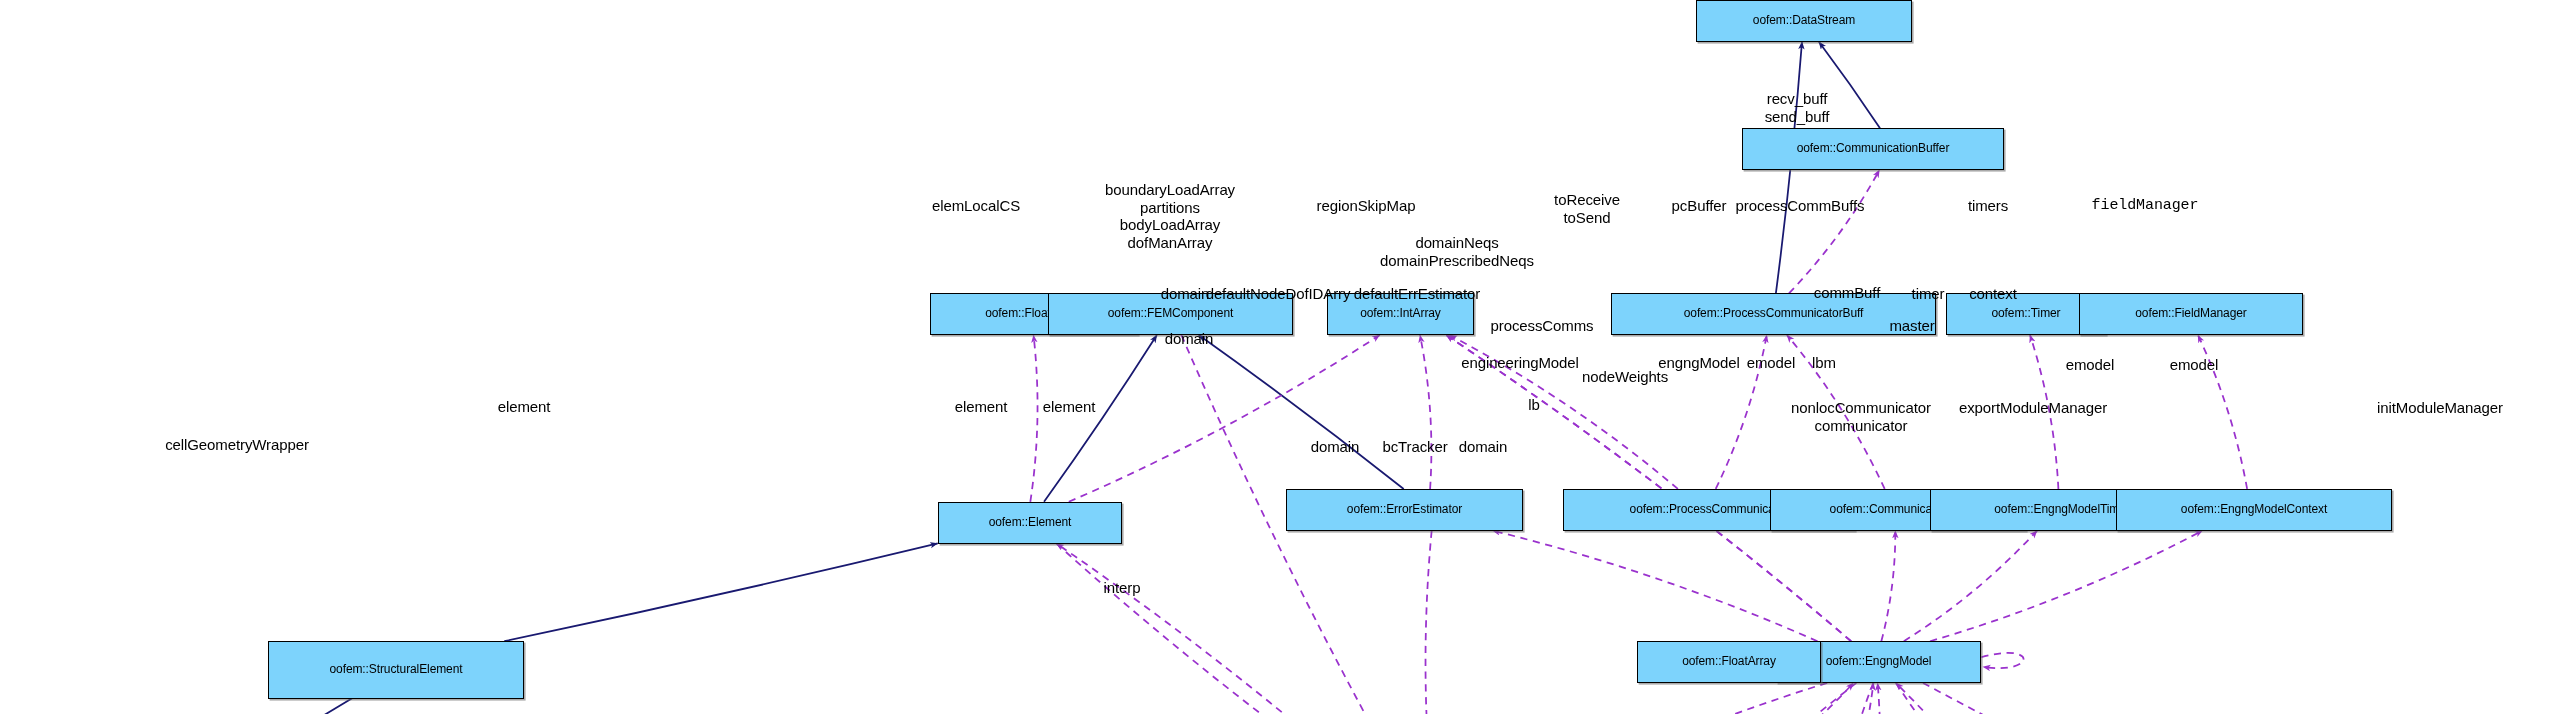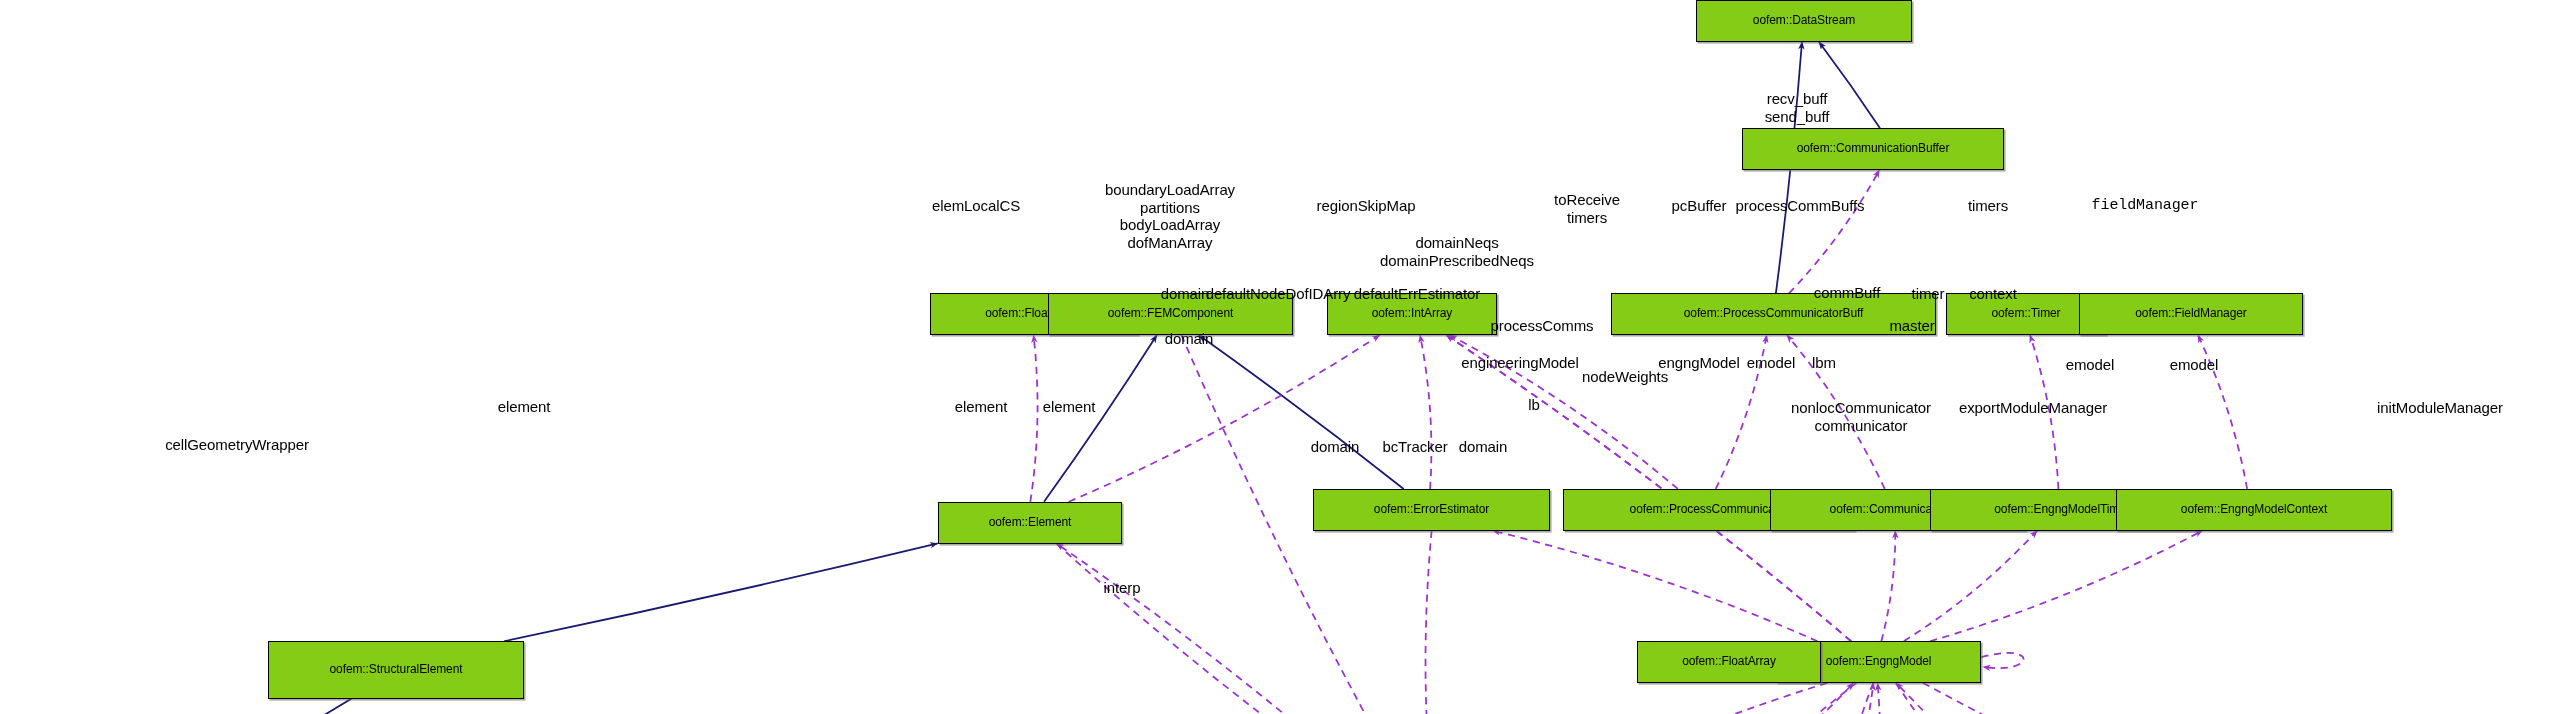--- a/index.html
+++ b/index.html
@@ -19,21 +19,21 @@
     position: absolute;
     left: 0; top: 0;
     width: 2576px;
     height: 715px;
     pointer-events: none;
   }
   .node {
     position: absolute;
     box-sizing: border-box;
     border: 0.8px solid #000000;
-    background: #84cc16;
+    background: #7dd3fc;
     color: #000000;
     font-size: 12px;
     line-height: 1.12;
     text-align: center;
     display: flex;
     align-items: center;
     justify-content: center;
     white-space: pre;
     box-shadow: 1.6px 1.6px 0 0 rgba(100,100,100,0.55);
     letter-spacing: -0.1px;
@@ -130,22 +130,22 @@
       </g>
   </svg>
 
   <div id="node-layer">
       <div class="node" style="left: 1776px; top: 641px; width: 205px; height: 42px;">oofem::EngngModel</div>
       <div class="node" style="left: 1637px; top: 641px; width: 184px; height: 42px;">oofem::FloatArray</div>
       <div class="node" style="left: 938px; top: 502px; width: 184px; height: 42px;">oofem::Element</div>
       <div class="node" style="left: 268px; top: 641px; width: 256px; height: 58px;">oofem::StructuralElement</div>
       <div class="node" style="left: 930px; top: 293px; width: 208px; height: 42px;">oofem::FloatMatrix</div>
       <div class="node" style="left: 1048px; top: 293px; width: 245px; height: 42px;">oofem::FEMComponent</div>
-      <div class="node" style="left: 1327px; top: 293px; width: 170px; height: 42px;">oofem::IntArray</div>
-      <div class="node" style="left: 1313px; top: 489px; width: 237px; height: 42px;">oofem::ErrorEstimator</div>
+      <div class="node" style="left: 1327px; top: 293px; width: 147px; height: 42px;">oofem::IntArray</div>
+      <div class="node" style="left: 1286px; top: 489px; width: 237px; height: 42px;">oofem::ErrorEstimator</div>
       <div class="node" style="left: 1563px; top: 489px; width: 292px; height: 42px;">oofem::ProcessCommunicator</div>
       <div class="node" style="left: 1770px; top: 489px; width: 256px; height: 42px;">oofem::CommunicatorBuff</div>
       <div class="node" style="left: 1930px; top: 489px; width: 264px; height: 42px;">oofem::EngngModelTimer</div>
       <div class="node" style="left: 2116px; top: 489px; width: 276px; height: 42px;">oofem::EngngModelContext</div>
       <div class="node" style="left: 1611px; top: 293px; width: 325px; height: 42px;">oofem::ProcessCommunicatorBuff</div>
       <div class="node" style="left: 1742px; top: 128px; width: 262px; height: 42px;">oofem::CommunicationBuffer</div>
       <div class="node" style="left: 1696px; top: 0px; width: 216px; height: 42px;">oofem::DataStream</div>
       <div class="node" style="left: 1946px; top: 293px; width: 160px; height: 42px;">oofem::Timer</div>
       <div class="node" style="left: 2079px; top: 293px; width: 224px; height: 42px;">oofem::FieldManager</div>
     </div>
@@ -160,21 +160,21 @@
 partitions
 bodyLoadArray
 dofManArray</div>
       <div class="edge-label" style="left: 1366px; top: 197px; transform: translate(-50%, 0px);">regionSkipMap</div>
       <div class="edge-label" style="left: 1185px; top: 285px; transform: translate(-50%, 0px);">domain</div>
       <div class="edge-label" style="left: 1278px; top: 285px; transform: translate(-50%, 0px);">defaultNodeDofIDArry</div>
       <div class="edge-label" style="left: 1417px; top: 285px; transform: translate(-50%, 0px);">defaultErrEstimator</div>
       <div class="edge-label" style="left: 1457px; top: 234px; transform: translate(-50%, 0px);">domainNeqs
 domainPrescribedNeqs</div>
       <div class="edge-label" style="left: 1587px; top: 191px; transform: translate(-50%, 0px);">toReceive
-timers</div>
+toSend</div>
       <div class="edge-label" style="left: 1699px; top: 197px; transform: translate(-50%, 0px);">pcBuffer</div>
       <div class="edge-label" style="left: 1800px; top: 197px; transform: translate(-50%, 0px);">processCommBuffs</div>
       <div class="edge-label" style="left: 1988px; top: 197px; transform: translate(-50%, 0px);">timers</div>
       <div class="edge-label" style="left: 2145px; top: 197px; transform: translate(-50%, 0px); font-family: Liberation Mono, monospace;">fieldManager</div>
       <div class="edge-label" style="left: 1797px; top: 90px; transform: translate(-50%, 0px);">recv_buff
 send_buff</div>
       <div class="edge-label" style="left: 1847px; top: 284px; transform: translate(-50%, 0px);">commBuff</div>
       <div class="edge-label" style="left: 1928px; top: 285px; transform: translate(-50%, 0px);">timer</div>
       <div class="edge-label" style="left: 1993px; top: 285px; transform: translate(-50%, 0px);">context</div>
       <div class="edge-label" style="left: 1542px; top: 317px; transform: translate(-50%, 0px);">processComms</div>

